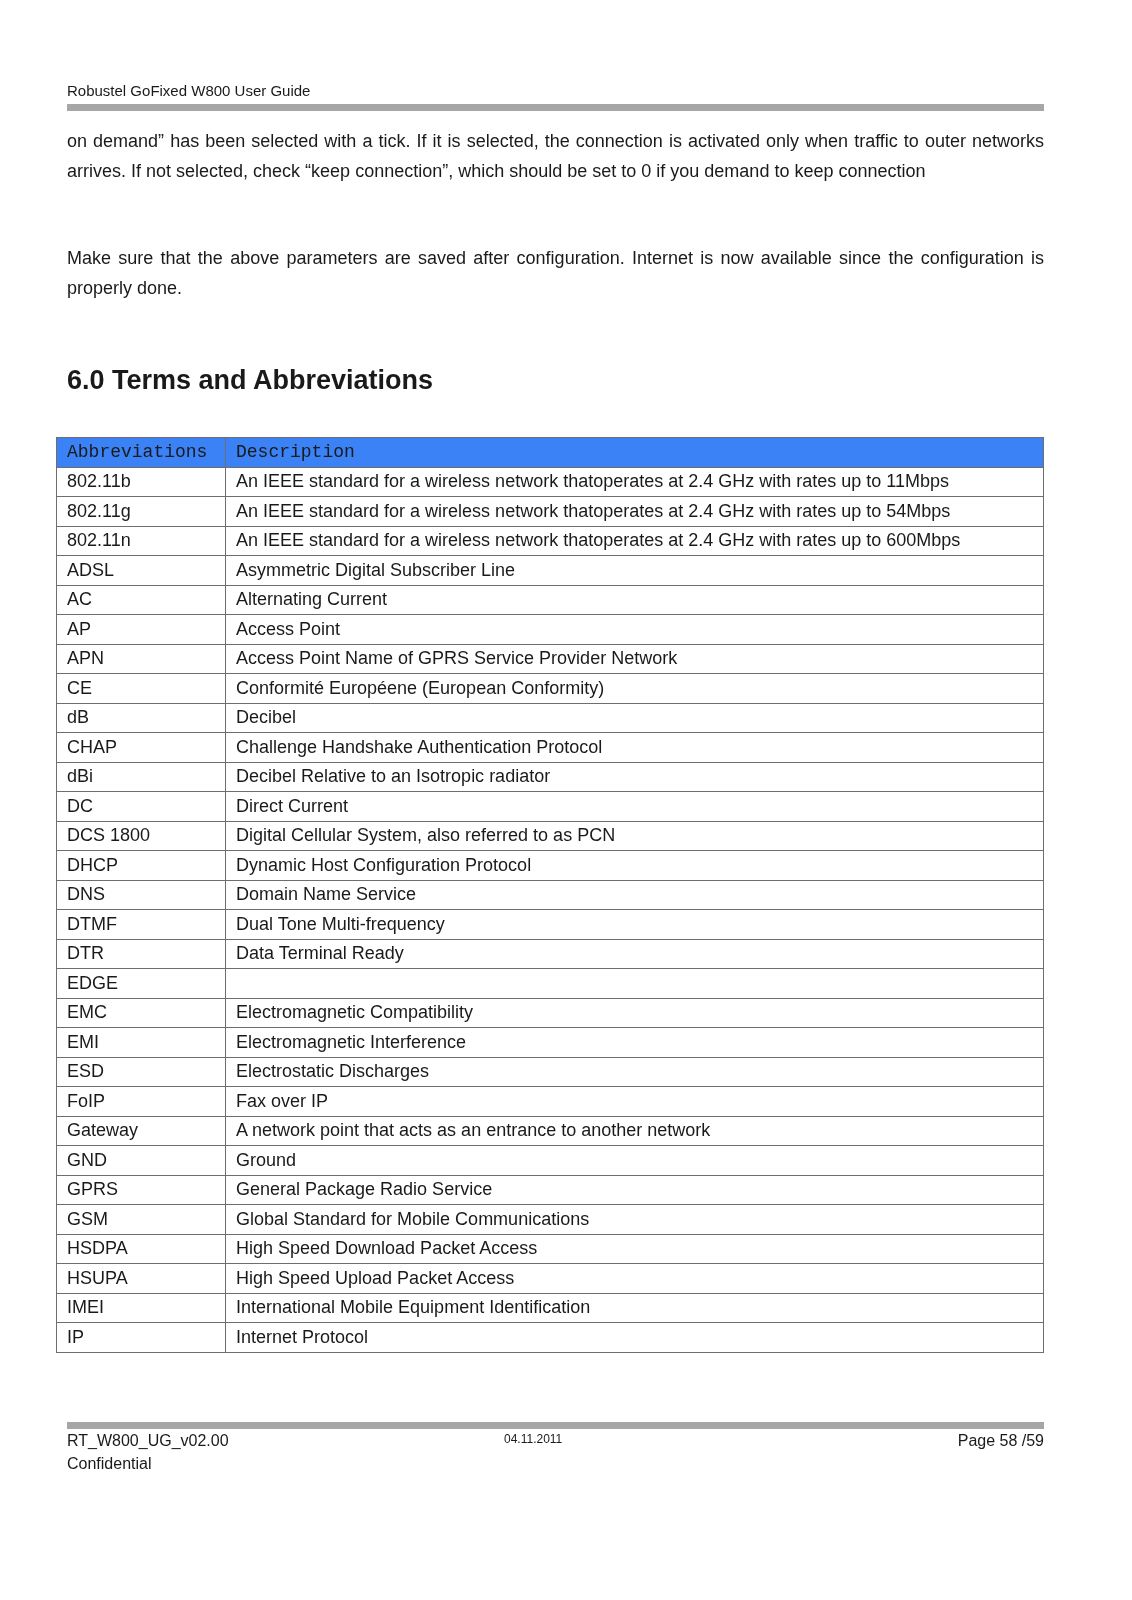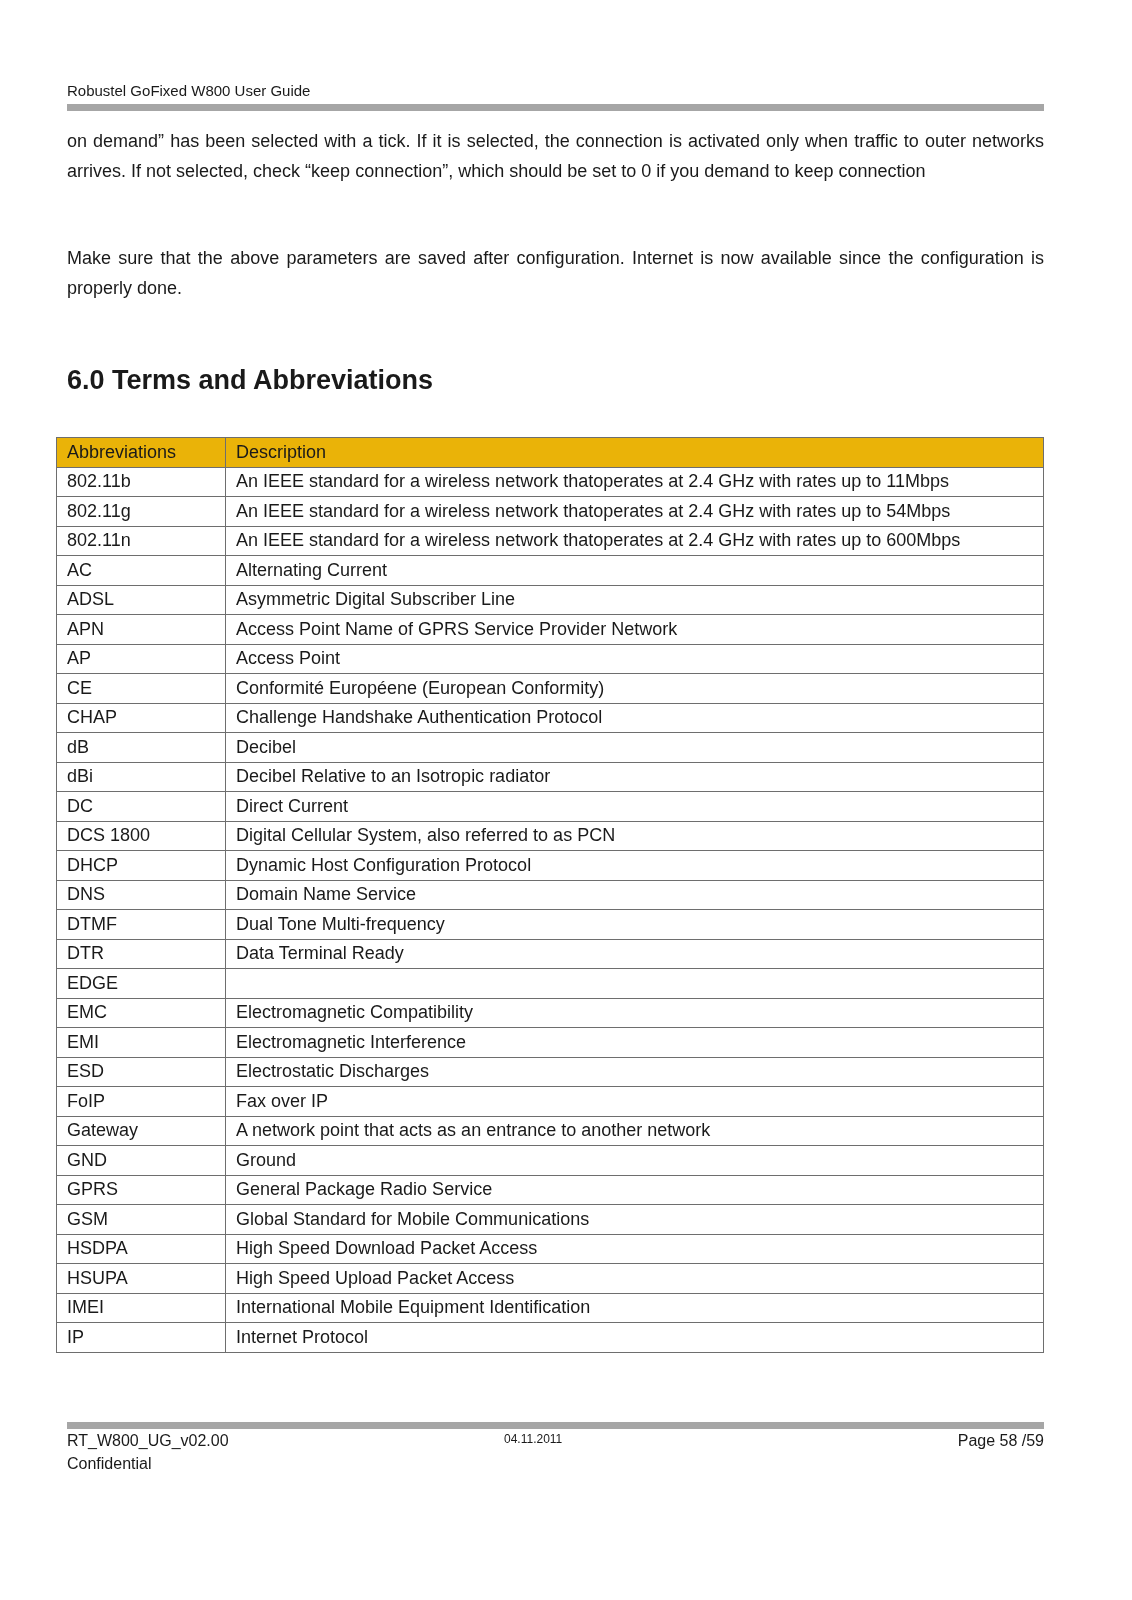--- a/index.html
+++ b/index.html
@@ -8,21 +8,21 @@
     .header-title { position: absolute; top: 82px; left: 0; font-size: 15px; }
     .rule { position: absolute; left: 0; width: 977px; height: 7px; background: #a6a6a6; }
     .rule.top { top: 104px; }
     .rule.bottom { top: 1422px; }
     .para { position: absolute; left: 0; width: 977px; font-size: 18px; line-height: 29.5px; text-align: justify; }
     .para1 { top: 127px; }
     .para2 { top: 244px; }
     .section-title { position: absolute; top: 365px; left: 0; font-size: 27px; font-weight: bold; }
     table.abbr { position: absolute; top: 437px; left: -11px; width: 988px; border-collapse: collapse; font-size: 18px; }
     table.abbr td, table.abbr th { border: 1.5px solid #6e6e6e; height: 28.5px; padding: 0 0 0 10px; text-align: left; font-weight: normal; vertical-align: middle; white-space: nowrap; }
-    table.abbr th { background: #eab308; }
+    table.abbr th { background: #3b82f6; font-family: Liberation Mono, monospace; }
     table.abbr .col1 { width: 158px; }
     .footer-doc { position: absolute; top: 1432px; left: 0; font-size: 16px; text-align: right; }
     .footer-conf { position: absolute; top: 1455px; left: 0; font-size: 16px; }
     .footer-date { position: absolute; top: 1432px; left: 437px; font-size: 12px; }
     .footer-page { position: absolute; top: 1432px; right: 0; font-size: 16px; }
   </style>
 </head>
 <body>
 
 <div class="page">
@@ -48,46 +48,46 @@
         </tr>
         <tr>
           <td class="col1">802.11g</td>
           <td>An IEEE standard for a wireless network thatoperates at 2.4 GHz with rates up to 54Mbps</td>
         </tr>
         <tr>
           <td class="col1">802.11n</td>
           <td>An IEEE standard for a wireless network thatoperates at 2.4 GHz with rates up to 600Mbps</td>
         </tr>
         <tr>
+          <td class="col1">ADSL</td>
+          <td>Asymmetric Digital Subscriber Line</td>
+        </tr>
+        <tr>
           <td class="col1">AC</td>
           <td>Alternating Current</td>
         </tr>
         <tr>
-          <td class="col1">ADSL</td>
-          <td>Asymmetric Digital Subscriber Line</td>
+          <td class="col1">AP</td>
+          <td>Access Point</td>
         </tr>
         <tr>
           <td class="col1">APN</td>
           <td>Access Point Name of GPRS Service Provider Network</td>
         </tr>
         <tr>
-          <td class="col1">AP</td>
-          <td>Access Point</td>
-        </tr>
-        <tr>
           <td class="col1">CE</td>
           <td>Conformité Européene (European Conformity)</td>
         </tr>
         <tr>
+          <td class="col1">dB</td>
+          <td>Decibel</td>
+        </tr>
+        <tr>
           <td class="col1">CHAP</td>
           <td>Challenge Handshake Authentication Protocol</td>
-        </tr>
-        <tr>
-          <td class="col1">dB</td>
-          <td>Decibel</td>
         </tr>
         <tr>
           <td class="col1">dBi</td>
           <td>Decibel Relative to an Isotropic radiator</td>
         </tr>
         <tr>
           <td class="col1">DC</td>
           <td>Direct Current</td>
         </tr>
         <tr>

